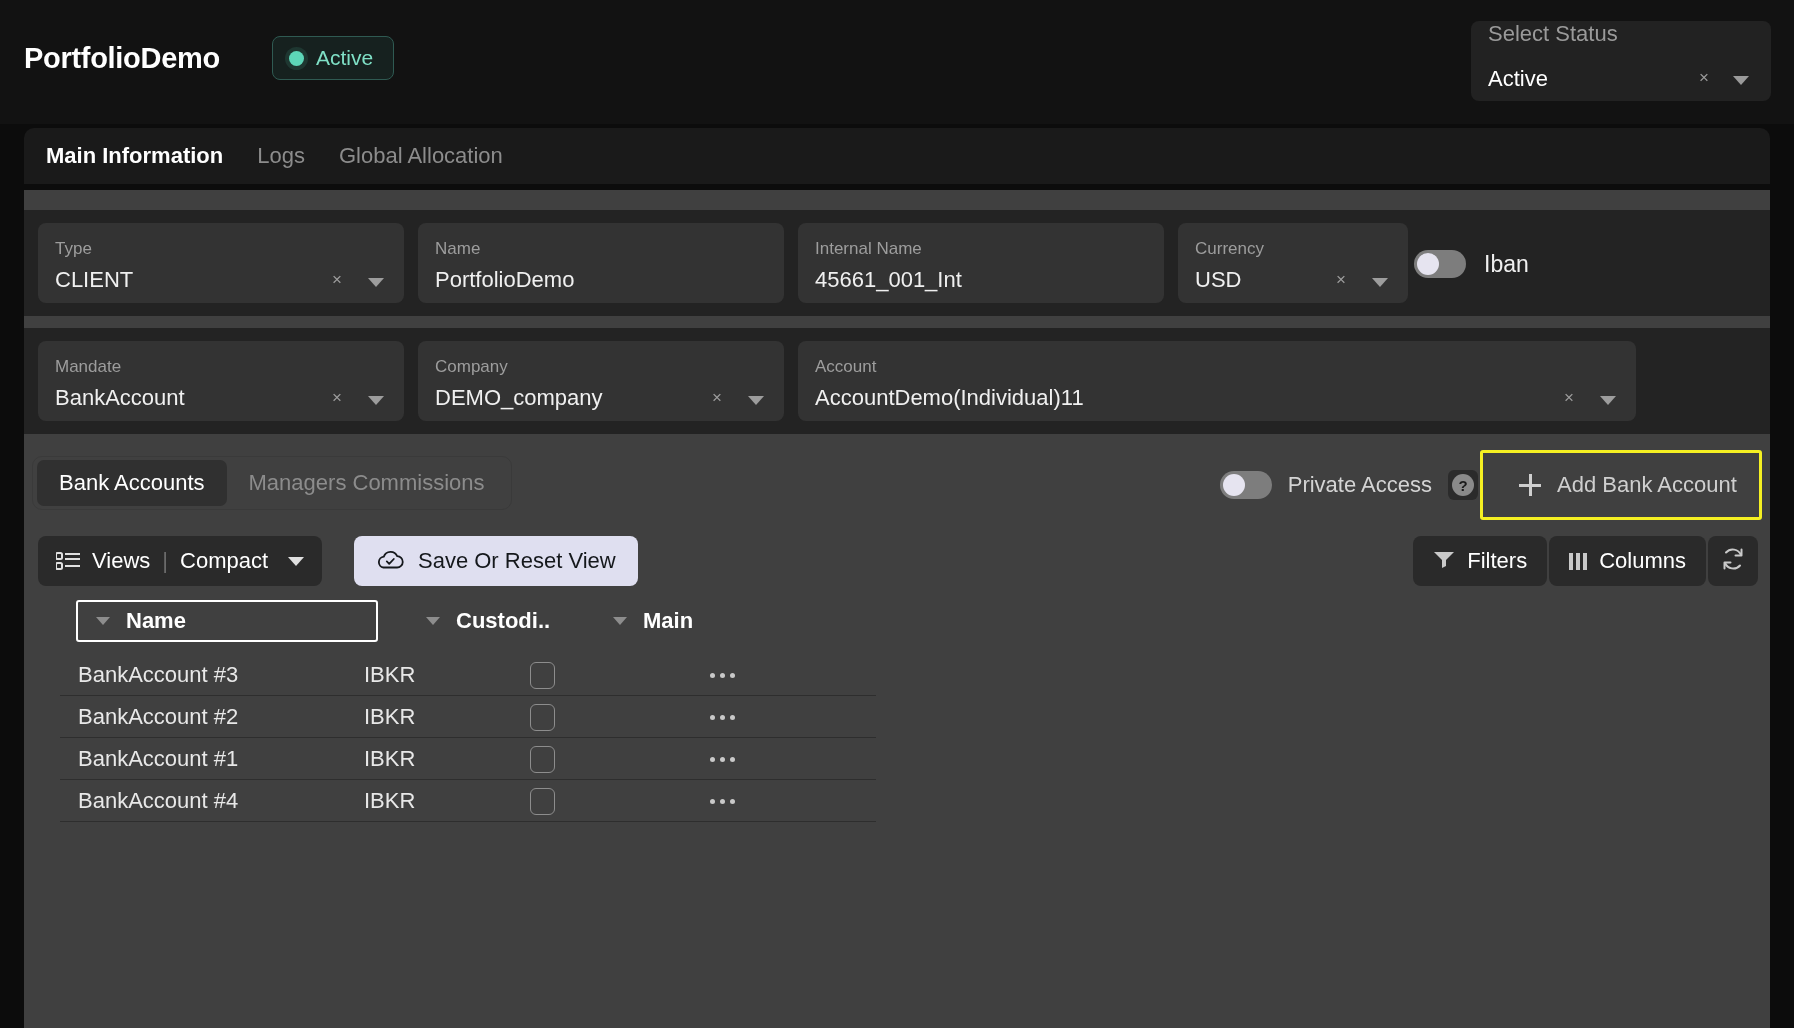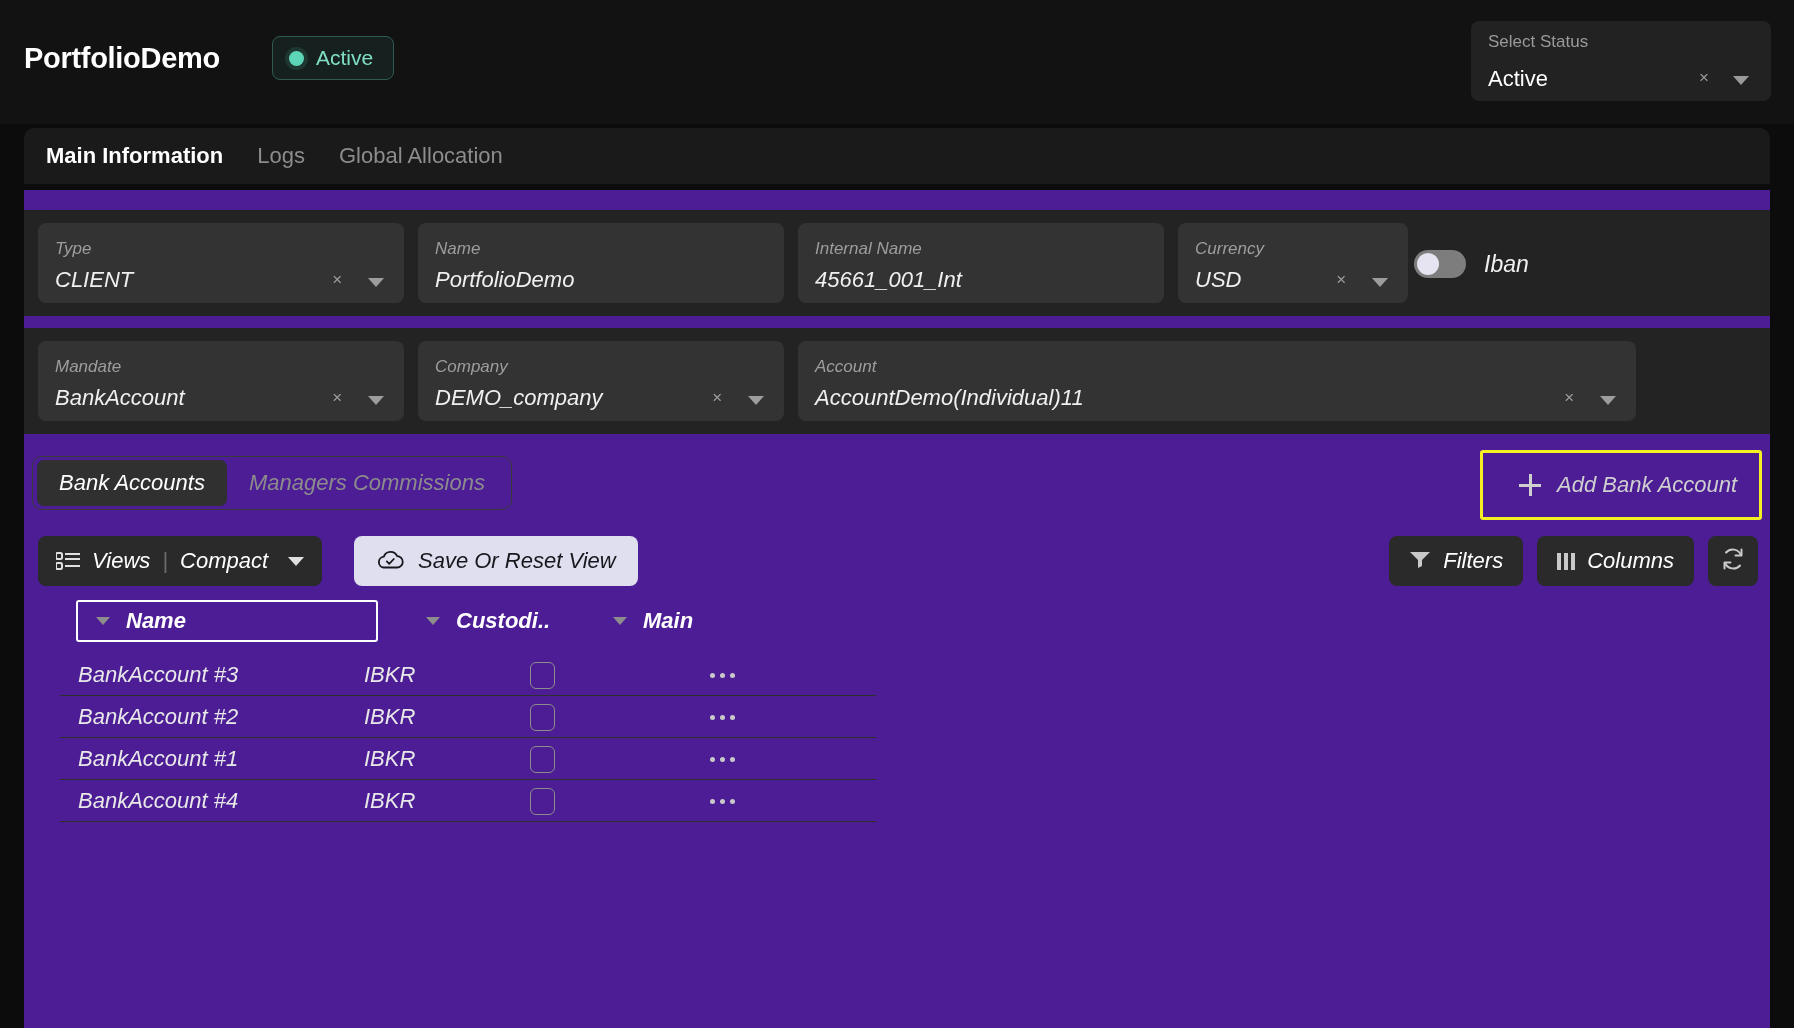--- a/index.html
+++ b/index.html
@@ -34,22 +34,22 @@
     box-shadow: 0 0 0 4px rgba(93,214,184,0.12);
   }
   .status-chip-label { font-size: 21px; color: #7fe0c6; }
 
   .status-select {
     position: absolute; left: 1471px; top: 21px;
     width: 300px; height: 80px;
     background: #222222; border-radius: 8px;
   }
   .status-select .lbl {
-    position: absolute; left: 17px; top: 11px;
-    font-size: 17px; color: #9a9a9a;
+    position: absolute; left: 17px; top: 0;
+    font-size: 22px; color: #9a9a9a;
   }
   .status-select .val {
     position: absolute; left: 17px; top: 45px;
     font-size: 22px; color: #ffffff;
   }
   .status-select .x {
     position: absolute; right: 62px; top: 47px;
     font-size: 17px; color: #9a9a9a; cursor: pointer;
   }
   .status-select .caret {
@@ -64,21 +64,21 @@
     position: absolute; left: 24px; top: 128px; width: 1746px; height: 56px;
     background: #1a1a1a; border-radius: 10px 10px 0 0;
     display: flex; align-items: center; padding-left: 20px; gap: 30px;
   }
   .tab { font-size: 22px; color: #8c8c8c; cursor: pointer; padding: 4px 2px; }
   .tab.active { color: #ffffff; font-weight: bold; }
 
   
   .body-panel {
     position: absolute; left: 24px; top: 190px; width: 1746px; height: 838px;
-    background: #4c1d95; border-radius: 0 0 0 0; font-style: italic;
+    background: #404040; border-radius: 0 0 0 0;
   }
 
   
   .form-row {
     position: absolute; left: 0; width: 1746px;
     background: #232323;
   }
   .row1 { top: 20px; height: 106px; }
   .row2 { top: 138px; height: 106px; padding-left: 12px; }
 
@@ -177,21 +177,21 @@
     border-left: 8px solid transparent; border-right: 8px solid transparent;
     border-top: 9px solid #e0e0e0;
   }
   .save-view-btn {
     position: absolute; left: 330px; top: 8px; height: 50px;
     background: #dfdff0; border-radius: 8px;
     display: flex; align-items: center; gap: 13px; padding: 0 22px; cursor: pointer;
   }
   .save-view-label { font-size: 22px; color: #15181c; }
 
-  .tb-right { position: absolute; right: 12px; top: 8px; display: flex; align-items: center; gap: 14px; }
+  .tb-right { position: absolute; right: 12px; top: 8px; display: flex; align-items: center; gap: 2px; }
   .tb-btn {
     height: 50px; background: #2a2a2a; border-radius: 8px;
     display: flex; align-items: center; gap: 12px; padding: 0 20px;
     font-size: 22px; color: #ffffff; cursor: pointer;
   }
   .tb-icon-btn {
     width: 50px; height: 50px; background: #2a2a2a; border-radius: 8px;
     display: flex; align-items: center; justify-content: center; cursor: pointer;
   }
   .cols-icon { display: flex; gap: 3px; align-items: center; }
@@ -330,20 +330,29 @@
       <div class="f-caret" style="right:20px;"></div>
     </div>
   </div>
 
   <div class="subtabs-row">
     <div class="subtabs">
       <div class="subtab active">Bank Accounts</div>
       <div class="subtab">Managers Commissions</div>
     </div>
 
+    <div class="private-access">
+      <div class="switch">
+        <span class="knob"></span>
+      </div>
+      <span class="pa-label">Private Access</span>
+      <div class="help-btn">
+        <span class="help-circle">?</span>
+      </div>
+    </div>
 
     <div class="add-bank">
       <span class="plus-icon"></span>
       <span class="add-bank-label">Add Bank Account</span>
     </div>
   </div>
 
   <div class="toolbar">
     <div class="views-btn">
       <span class="views-icon">

